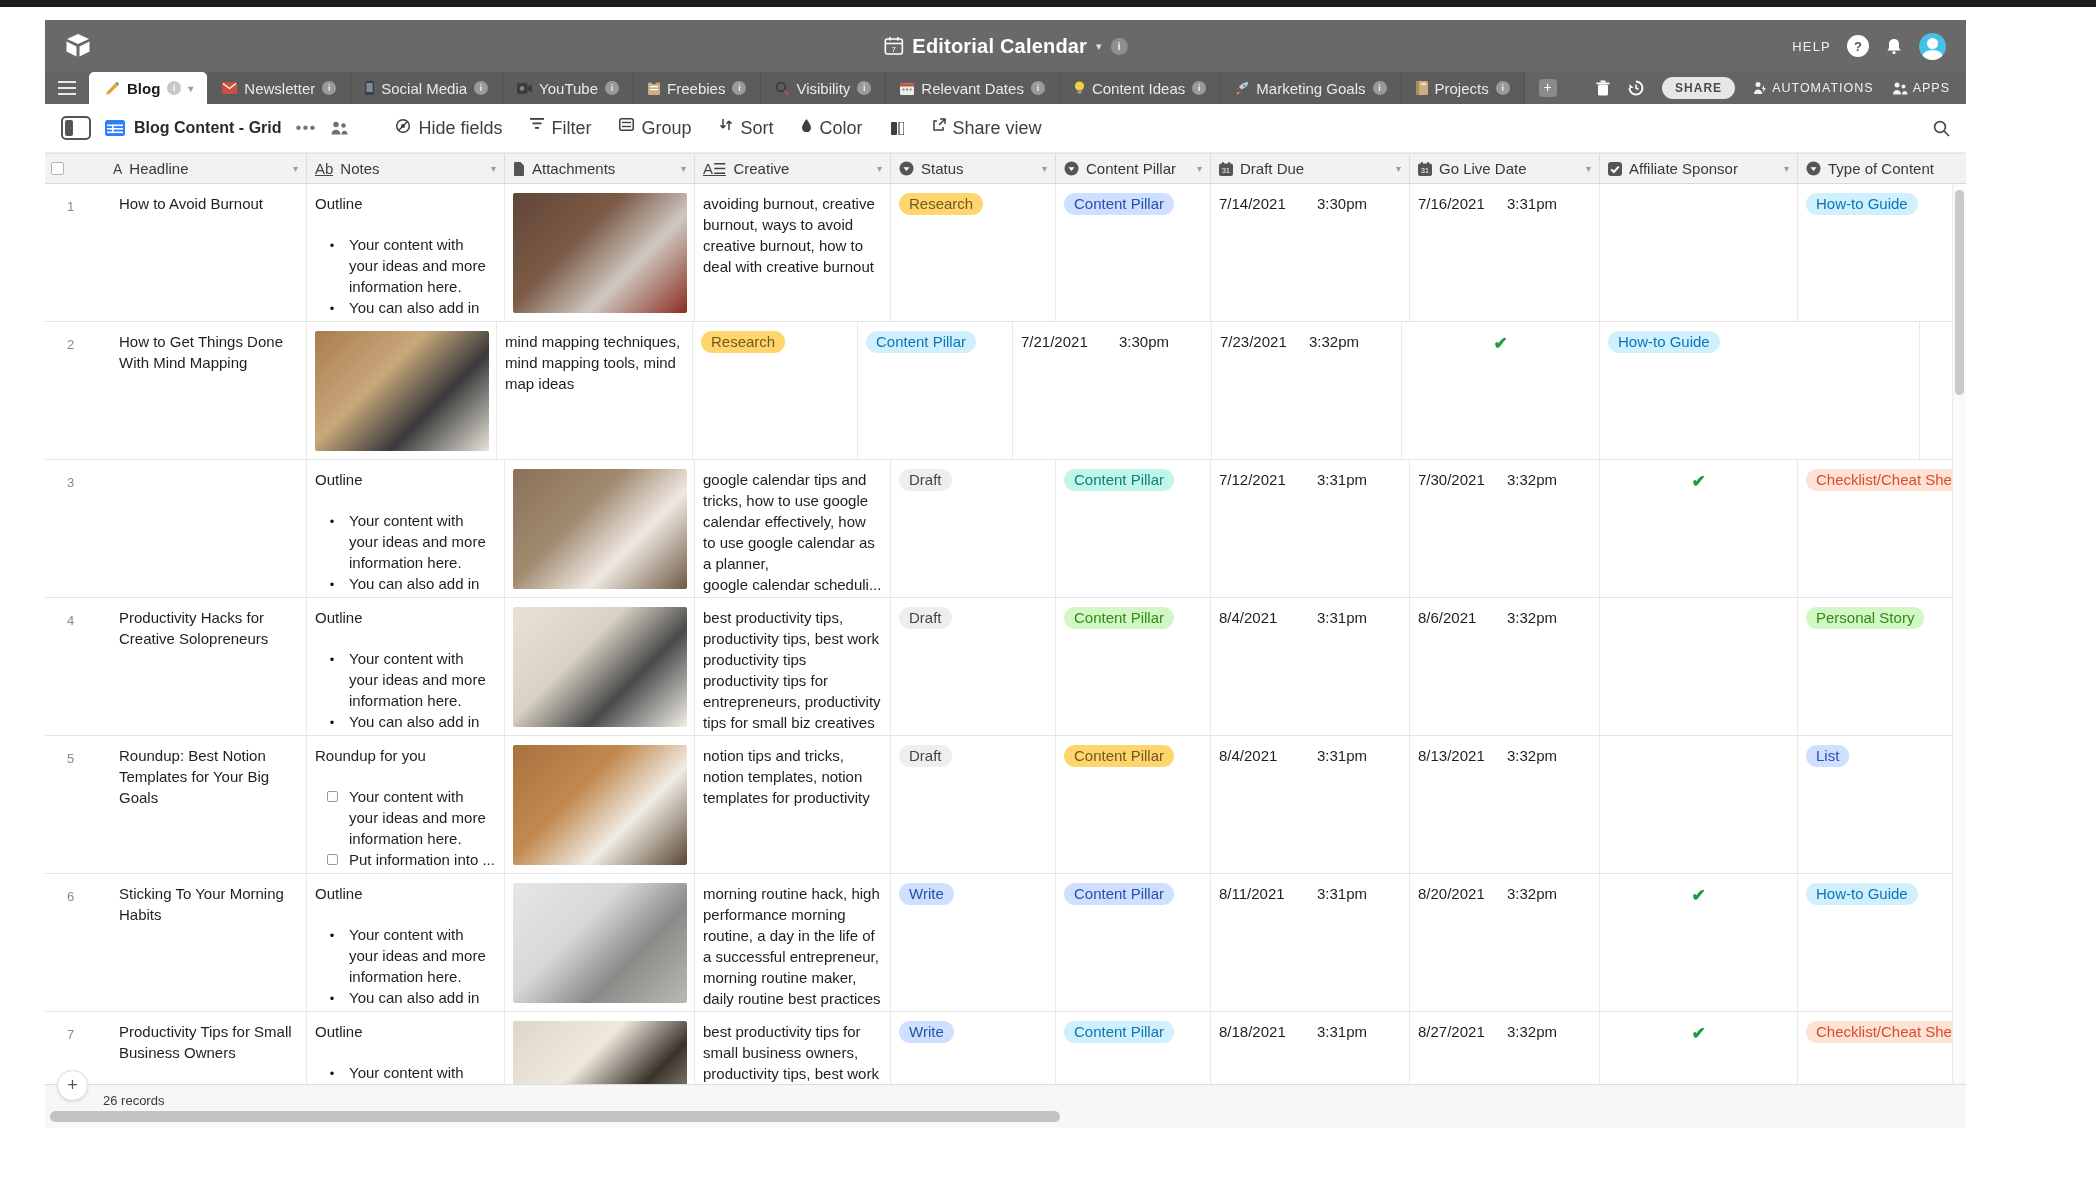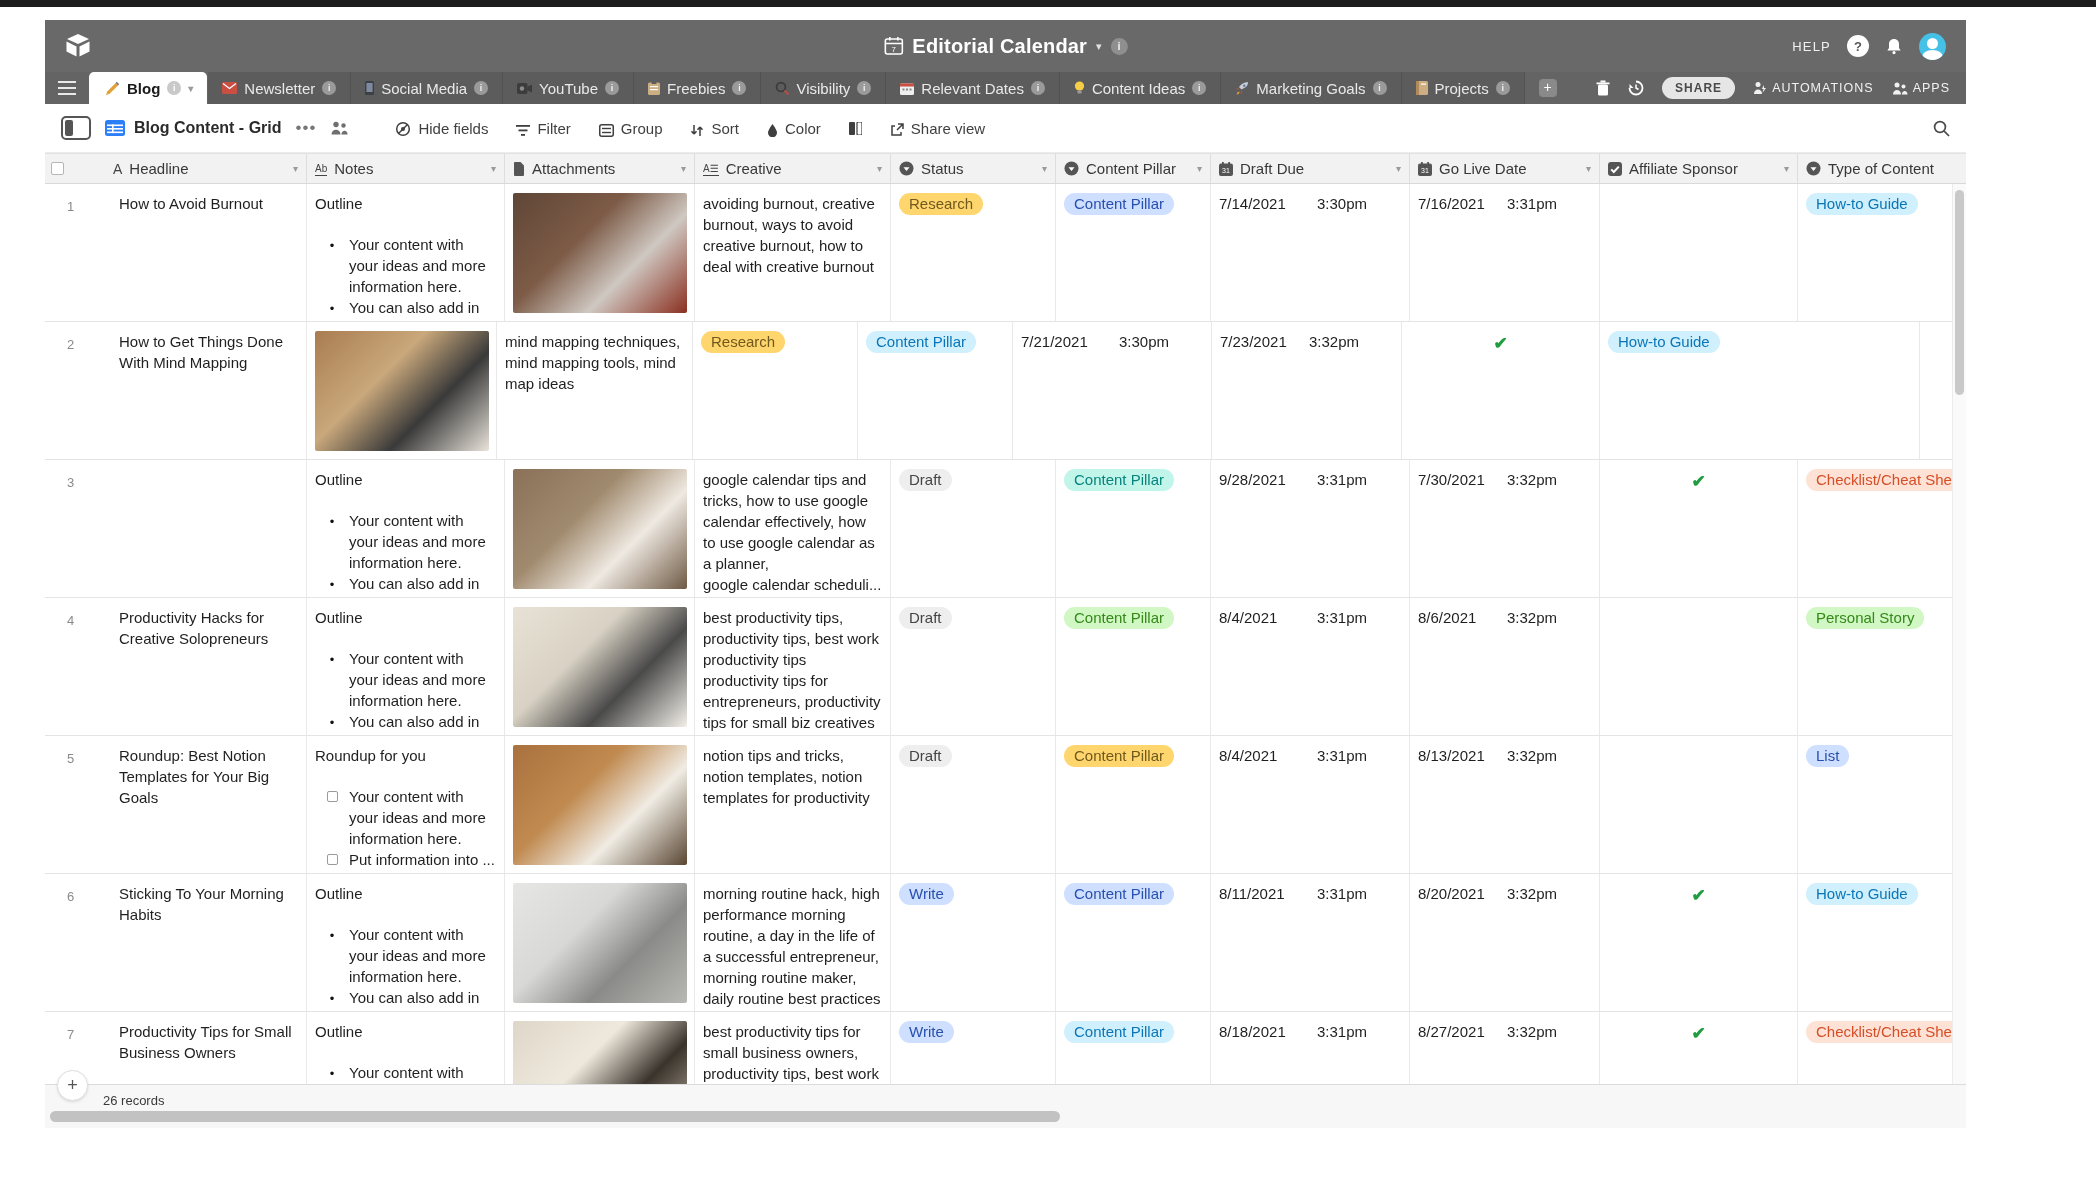--- a/index.html
+++ b/index.html
@@ -34,34 +34,34 @@
   .tab-right { margin-left:auto; display:flex; align-items:center; gap:18px; padding-right:16px; }
   .pill-btn { background:#e6e6e6; color:#4a4a4a; font-size:12px; font-weight:bold; letter-spacing:1px; border-radius:12px; padding:4px 13px; cursor:pointer; }
   .bar-label { font-size:12.5px; letter-spacing:1px; color:#f1f1f1; display:flex; align-items:flex-end; gap:5px; cursor:pointer; }
 
   
   .toolbar { height:49px; background:#fff; display:flex; align-items:center; padding:0 16px; gap:14px; color:#3c3c3c; border-bottom:1px solid #ececec; }
   .side-toggle { width:30px; height:24px; border:2px solid #555; border-radius:5px; position:relative; cursor:pointer; }
   .side-toggle::before { content:""; position:absolute; left:2px; top:2px; bottom:2px; width:8px; background:#555; border-radius:2px; }
   .view-name { font-size:16px; font-weight:bold; color:#2b2b2b; display:flex; align-items:center; gap:9px; cursor:pointer; }
   .dots { color:#777; font-size:17px; letter-spacing:1px; cursor:pointer; }
-  .tool-btn { display:flex; align-items:flex-end; gap:7px; font-size:15px; color:#3f3f3f; cursor:pointer; padding:4px 6px; border-radius:4px; white-space:nowrap; }
+  .tool-btn { display:flex; align-items:flex-start; gap:7px; font-size:18px; color:#3f3f3f; cursor:pointer; padding:4px 6px; border-radius:4px; white-space:nowrap; }
   .tool-group { display:flex; align-items:center; gap:16px; margin-left:26px; }
   .toolbar .search { margin-left:auto; cursor:pointer; }
 
   
   .grid { position:relative; width:100%; height:932px; overflow:hidden; background:#fff; }
   .ghead { display:flex; height:31px; background:#f2f2f2; border-bottom:1px solid #d9d9d9; border-top:1px solid #e3e3e3; }
   .hcell { display:flex; align-items:center; gap:7px; padding:0 8px; font-size:15px; color:#383838; border-right:1px solid #ddd; position:relative; flex:none; cursor:pointer; }
   .hcell .chev { margin-left:auto; color:#9a9a9a; font-size:10px; }
   .hcell.first { padding-left:6px; }
   .hcheckbox { width:13px; height:13px; border:1px solid #b5b5b5; border-radius:2px; background:#fff; margin-right:42px; cursor:pointer; }
   .ficon { display:inline-flex; align-items:center; justify-content:center; color:#444; }
   .fA { font-size:14px; color:#444; }
-  .fAb { font-size:10px; color:#444; border-bottom:1.5px solid #444; line-height:13px; }
+  .fAb { font-size:15px; color:#444; border-bottom:1.5px solid #444; line-height:13px; }
   .gbody { position:relative; }
   .grow { display:flex; border-bottom:1px solid #e4e4e4; background:#fff; }
   .cell { flex:none; border-right:1px solid #e9e9e9; padding:9px 8px; font-size:15px; line-height:21px; color:#1f1f1f; overflow:hidden; cursor:pointer; }
   .cell.headline { display:flex; padding-left:0; }
   .rownum { width:74px; flex:none; font-size:13px; color:#8a8a8a; padding-top:3px; text-align:center; }
   .rownum span { display:inline-block; width:30px; text-align:left; }
   .hl-text { flex:1; padding-right:6px; }
   .note-line { display:flex; min-height:21px; }
   .note-line .mk { width:34px; flex:none; text-align:center; font-size:13px; padding-top:1px; color:#111; }
   .note-line .mkbox { width:11px; height:11px; border:1.5px solid #9a9a9a; border-radius:2px; display:inline-block; margin-top:4px; }
@@ -561,21 +561,21 @@
             </div>
           </div>
           <div class="cell" style="width:190px">
             <div class="attach-img" style="background:linear-gradient(135deg, #8a7158 0%, #a08a6e 38%, #efe9e2 66%, #6e5a44 100%)"></div>
           </div>
           <div class="cell" style="width:196px;white-space:pre-wrap">google calendar tips and tricks, how to use google calendar effectively, how to use google calendar as a planner,
 google calendar scheduli...</div>
           <div class="cell" style="width:165px"><span class="pill" style="background:#eeeeee;color:#444444">Draft</span></div>
           <div class="cell" style="width:155px"><span class="pill" style="background:#c2f5e9;color:#06847d">Content Pillar</span></div>
           <div class="cell datecell" style="width:199px">
-            <span>9/28/2021</span>
+            <span>7/12/2021</span>
             <span class="tm">3:31pm</span>
           </div>
           <div class="cell datecell" style="width:190px">
             <span>7/30/2021</span>
             <span class="tm">3:32pm</span>
           </div>
           <div class="cell" style="width:198px">
             <span class="checkmark">✔</span>
           </div>
           <div class="cell" style="width:320px"><span class="pill" style="background:#fee2d5;color:#d74d26">Checklist/Cheat Sheet</span></div>

